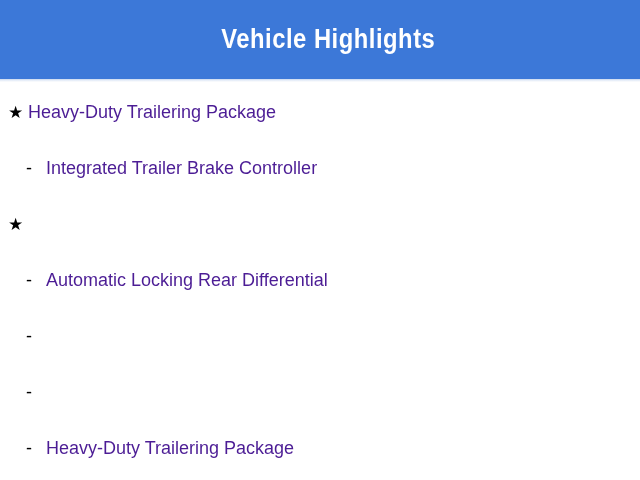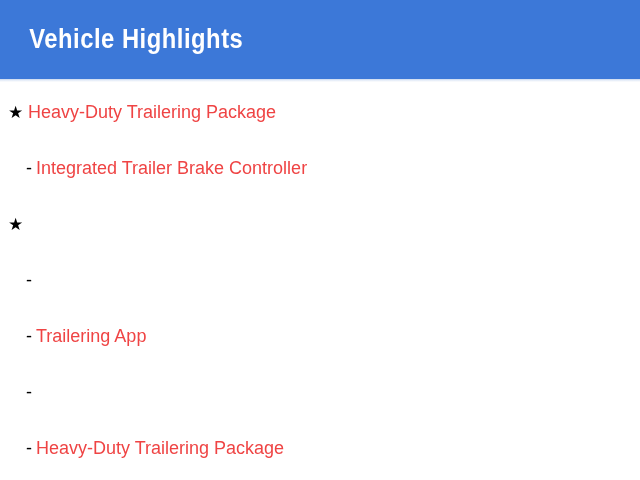--- a/index.html
+++ b/index.html
@@ -25,21 +25,21 @@
   
   .header-band {
     position: absolute;
     left: 0;
     top: 0;
     width: 640px;
     height: 79px;
     background: #3c78d8;
     display: flex;
     align-items: center;
-    justify-content: flex-start;
+    justify-content: center;
     box-sizing: border-box;
     padding-right: 12px;
   }
   .header-title {
     color: #ffffff;
     font-family: "Liberation Sans Narrow", "Liberation Sans", sans-serif;
     font-weight: bold;
     font-size: 27px;
     letter-spacing: 0.6px;
     line-height: 1;
@@ -93,28 +93,28 @@
     width: 20px;
     text-align: left;
   }
   .level-1 .bullet-marker {
     font-size: 18px;
     width: 10px;
   }
 
   .bullet-text {
     flex: 0 1 auto;
-    color: #ef4444;
+    color: #4c1d95;
     font-family: "Liberation Sans", sans-serif;
     font-size: 18px;
     line-height: 22px;
     white-space: nowrap;
   }
   .level-1 .bullet-text {
-    margin-left: 0;
+    margin-left: 10px;
   }
 </style>
 </head>
 <body>
 
 <div class="slide">
 
   <div class="header-band">
     <div class="header-title">Vehicle Highlights</div>
   </div>
@@ -132,25 +132,25 @@
       <span class="bullet-marker">-</span>
       <span class="bullet-text">Integrated Trailer Brake Controller</span>
     </div>
 
     <div class="bullet-row level-0" style="top: 128px;">
       <span class="bullet-marker">★</span>
     </div>
 
     <div class="bullet-row level-1" style="top: 184px;">
       <span class="bullet-marker">-</span>
+      <span class="bullet-text">Automatic Locking Rear Differential</span>
     </div>
 
     <div class="bullet-row level-1" style="top: 240px;">
       <span class="bullet-marker">-</span>
-      <span class="bullet-text">Trailering App</span>
     </div>
 
     <div class="bullet-row level-1" style="top: 296px;">
       <span class="bullet-marker">-</span>
     </div>
 
     <div class="bullet-row level-1" style="top: 352px;">
       <span class="bullet-marker">-</span>
       <span class="bullet-text">Heavy-Duty Trailering Package</span>
     </div>

